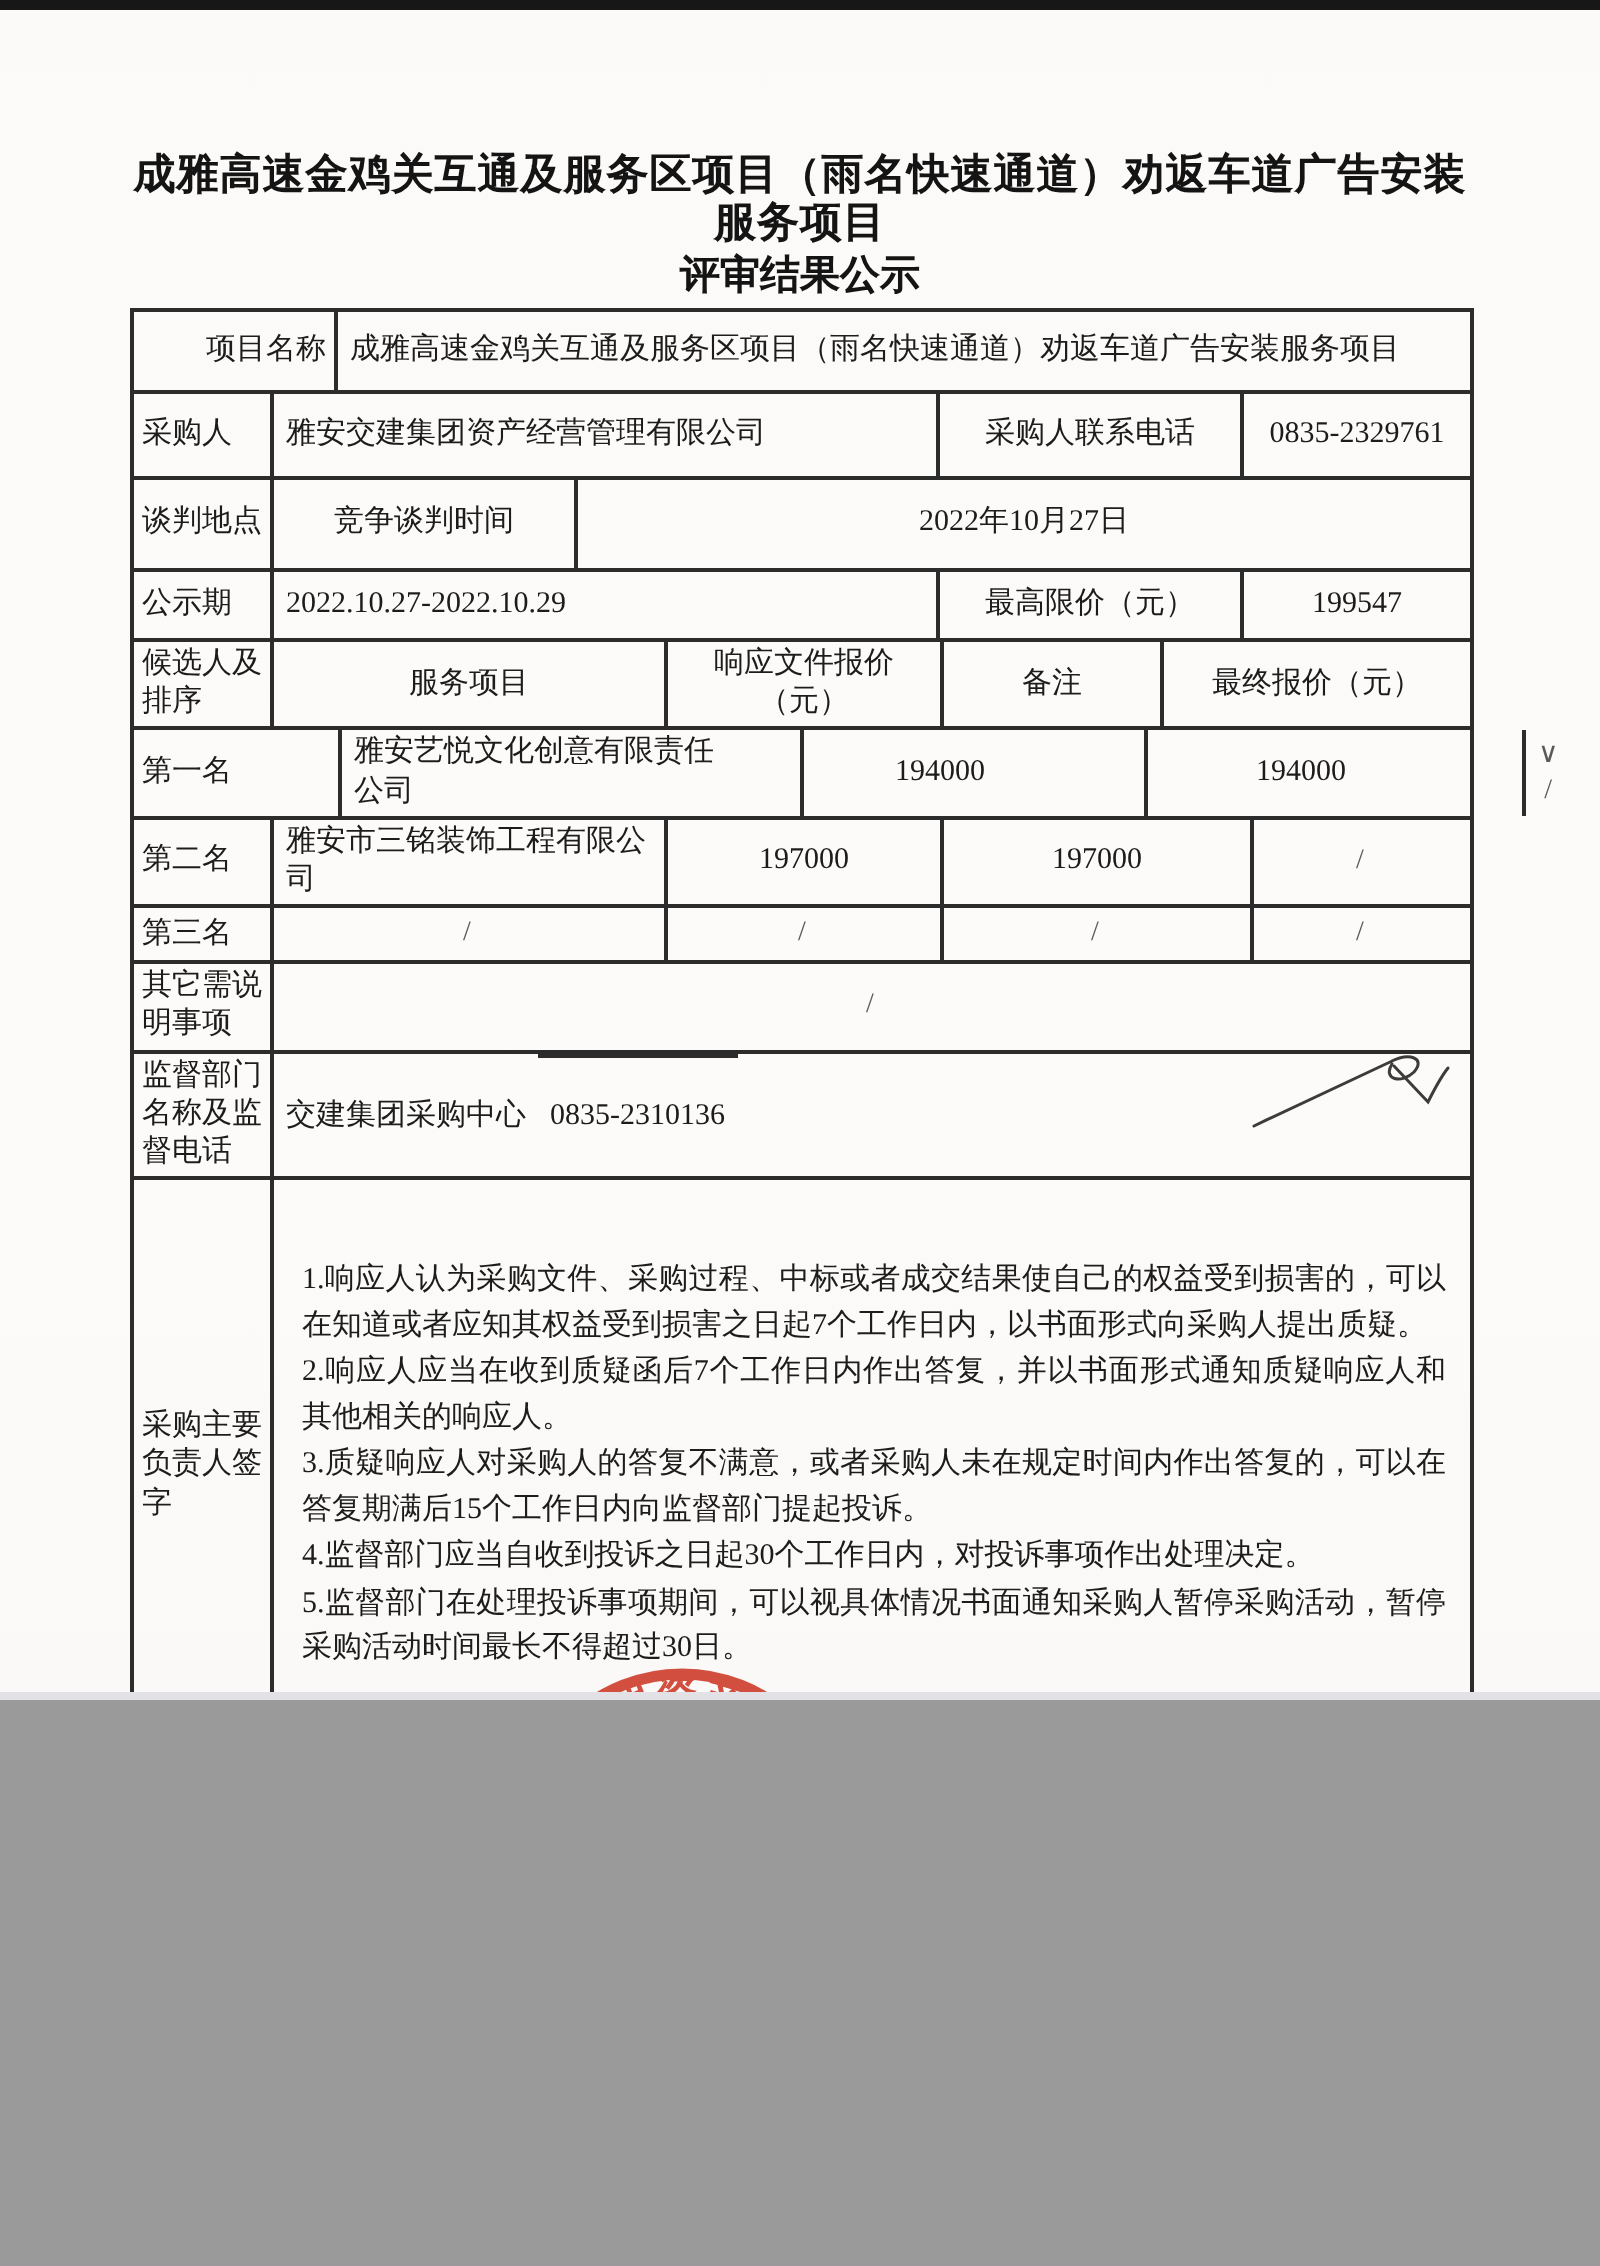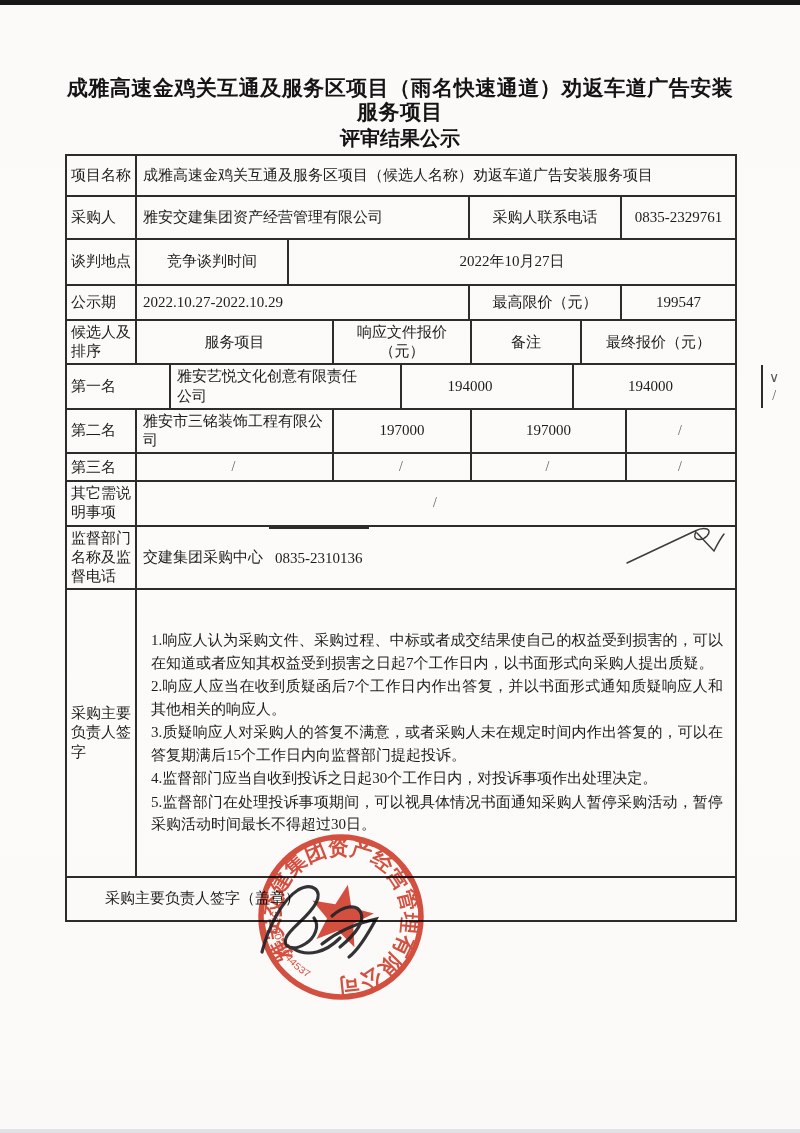--- a/index.html
+++ b/index.html
@@ -1,33 +1,33 @@
 <!DOCTYPE html>
 <html><head>
 <meta charset="utf-8">
 <style>
   html,body{margin:0;padding:0;background:#9a9a9a;}
   .page{
-    position:relative;width:800px;height:1133px;margin:0 auto;
+    position:relative;width:800px;height:850px;margin:0 auto;
     background:linear-gradient(180deg,#fbfaf8 0%,#fcfbf9 60%,#faf9f7 100%);
     font-family:"Liberation Serif","DejaVu Serif",serif;
     color:#1c1c1c;overflow:hidden;
   }
   .scan-top{position:absolute;top:0;left:0;width:100%;height:5px;background:#171717;}
   .scan-bottom{position:absolute;bottom:0;left:0;width:100%;height:4px;background:#e2e2e6;}
 
   .title-block{position:absolute;top:76px;left:30px;width:740px;text-align:center;
     font-family:"Liberation Sans","DejaVu Sans",sans-serif;font-weight:bold;color:#141414;}
   .title-line{font-size:21px;line-height:24px;letter-spacing:0.5px;}
   .title-sub{font-size:20px;line-height:22px;margin-top:3px;}
 
   .doc-table{position:absolute;left:65px;top:154px;width:672px;
     border:2px solid #2c2c2c;box-sizing:border-box;background:transparent;font-size:15px;}
   .trow{display:flex;border-top:2px solid #2c2c2c;box-sizing:border-box;}
-  .trow:first-child{border-top:none;}
+  .trow:first-child{border-top:none;padding-left:32px;}
   .cell{display:flex;align-items:center;box-sizing:border-box;
     border-left:2px solid #2c2c2c;padding:2px 6px;line-height:1.28;}
   .cell:first-child{border-left:none;}
   .lbl{width:68px;flex:0 0 68px;padding:2px 4px;}
   .ctr{justify-content:center;text-align:center;}
   .left{justify-content:flex-start;text-align:left;}
   .grow{flex:1 1 auto;}
 
   .h-r1{min-height:39px;} .h-r2{min-height:43px;} .h-r3{min-height:46px;}
   .h-r4{min-height:35px;} .h-r5{min-height:38px;} .h-r6{min-height:43px;gap:34px;}
@@ -61,21 +61,21 @@
   <div class="title-block">
     <div class="title-line">成雅高速金鸡关互通及服务区项目（雨名快速通道）劝返车道广告安装</div>
     <div class="title-line">服务项目</div>
     <div class="title-sub">评审结果公示</div>
   </div>
 
   <div class="doc-table">
 
     <div class="trow h-r1">
       <div class="cell lbl left">项目名称</div>
-      <div class="cell grow left">成雅高速金鸡关互通及服务区项目（候选人名称）劝返车道广告安装服务项目</div>
+      <div class="cell grow left">成雅高速金鸡关互通及服务区项目（雨名快速通道）劝返车道广告安装服务项目</div>
     </div>
 
     <div class="trow h-r2">
       <div class="cell lbl left">采购人</div>
       <div class="cell w-val left">雅安交建集团资产经营管理有限公司</div>
       <div class="cell w-mid ctr">采购人联系电话</div>
       <div class="cell grow ctr">0835-2329761</div>
     </div>
 
     <div class="trow h-r3">

